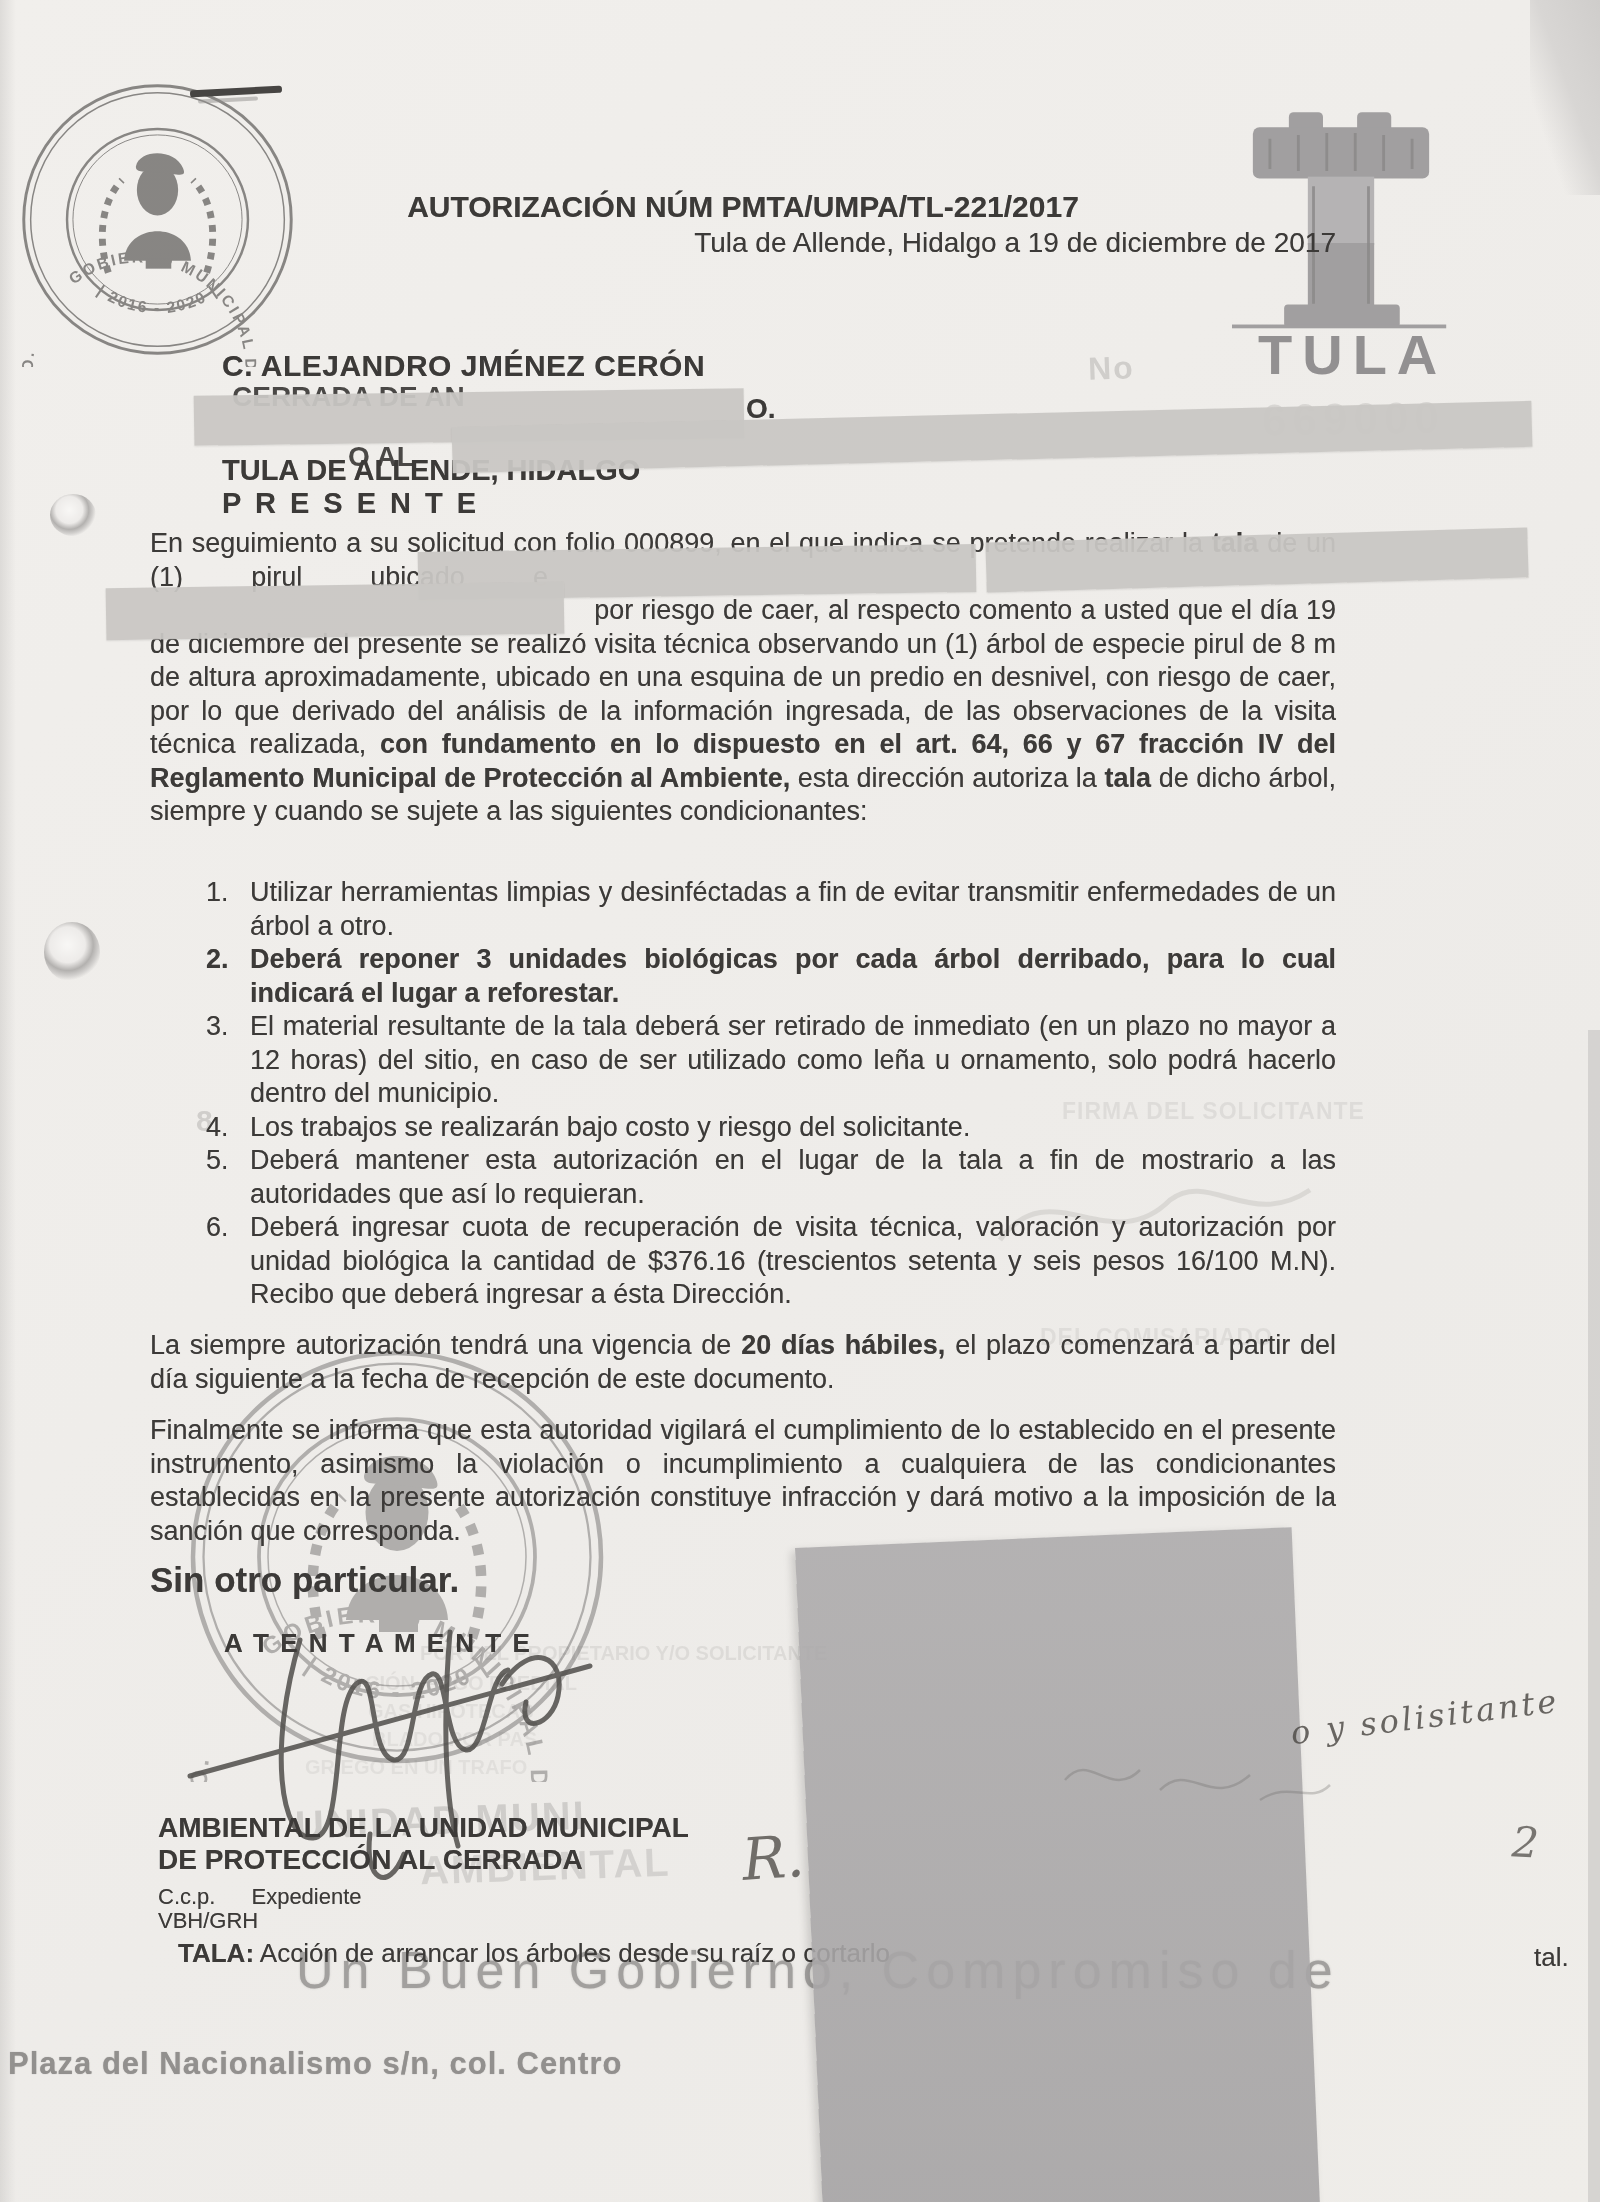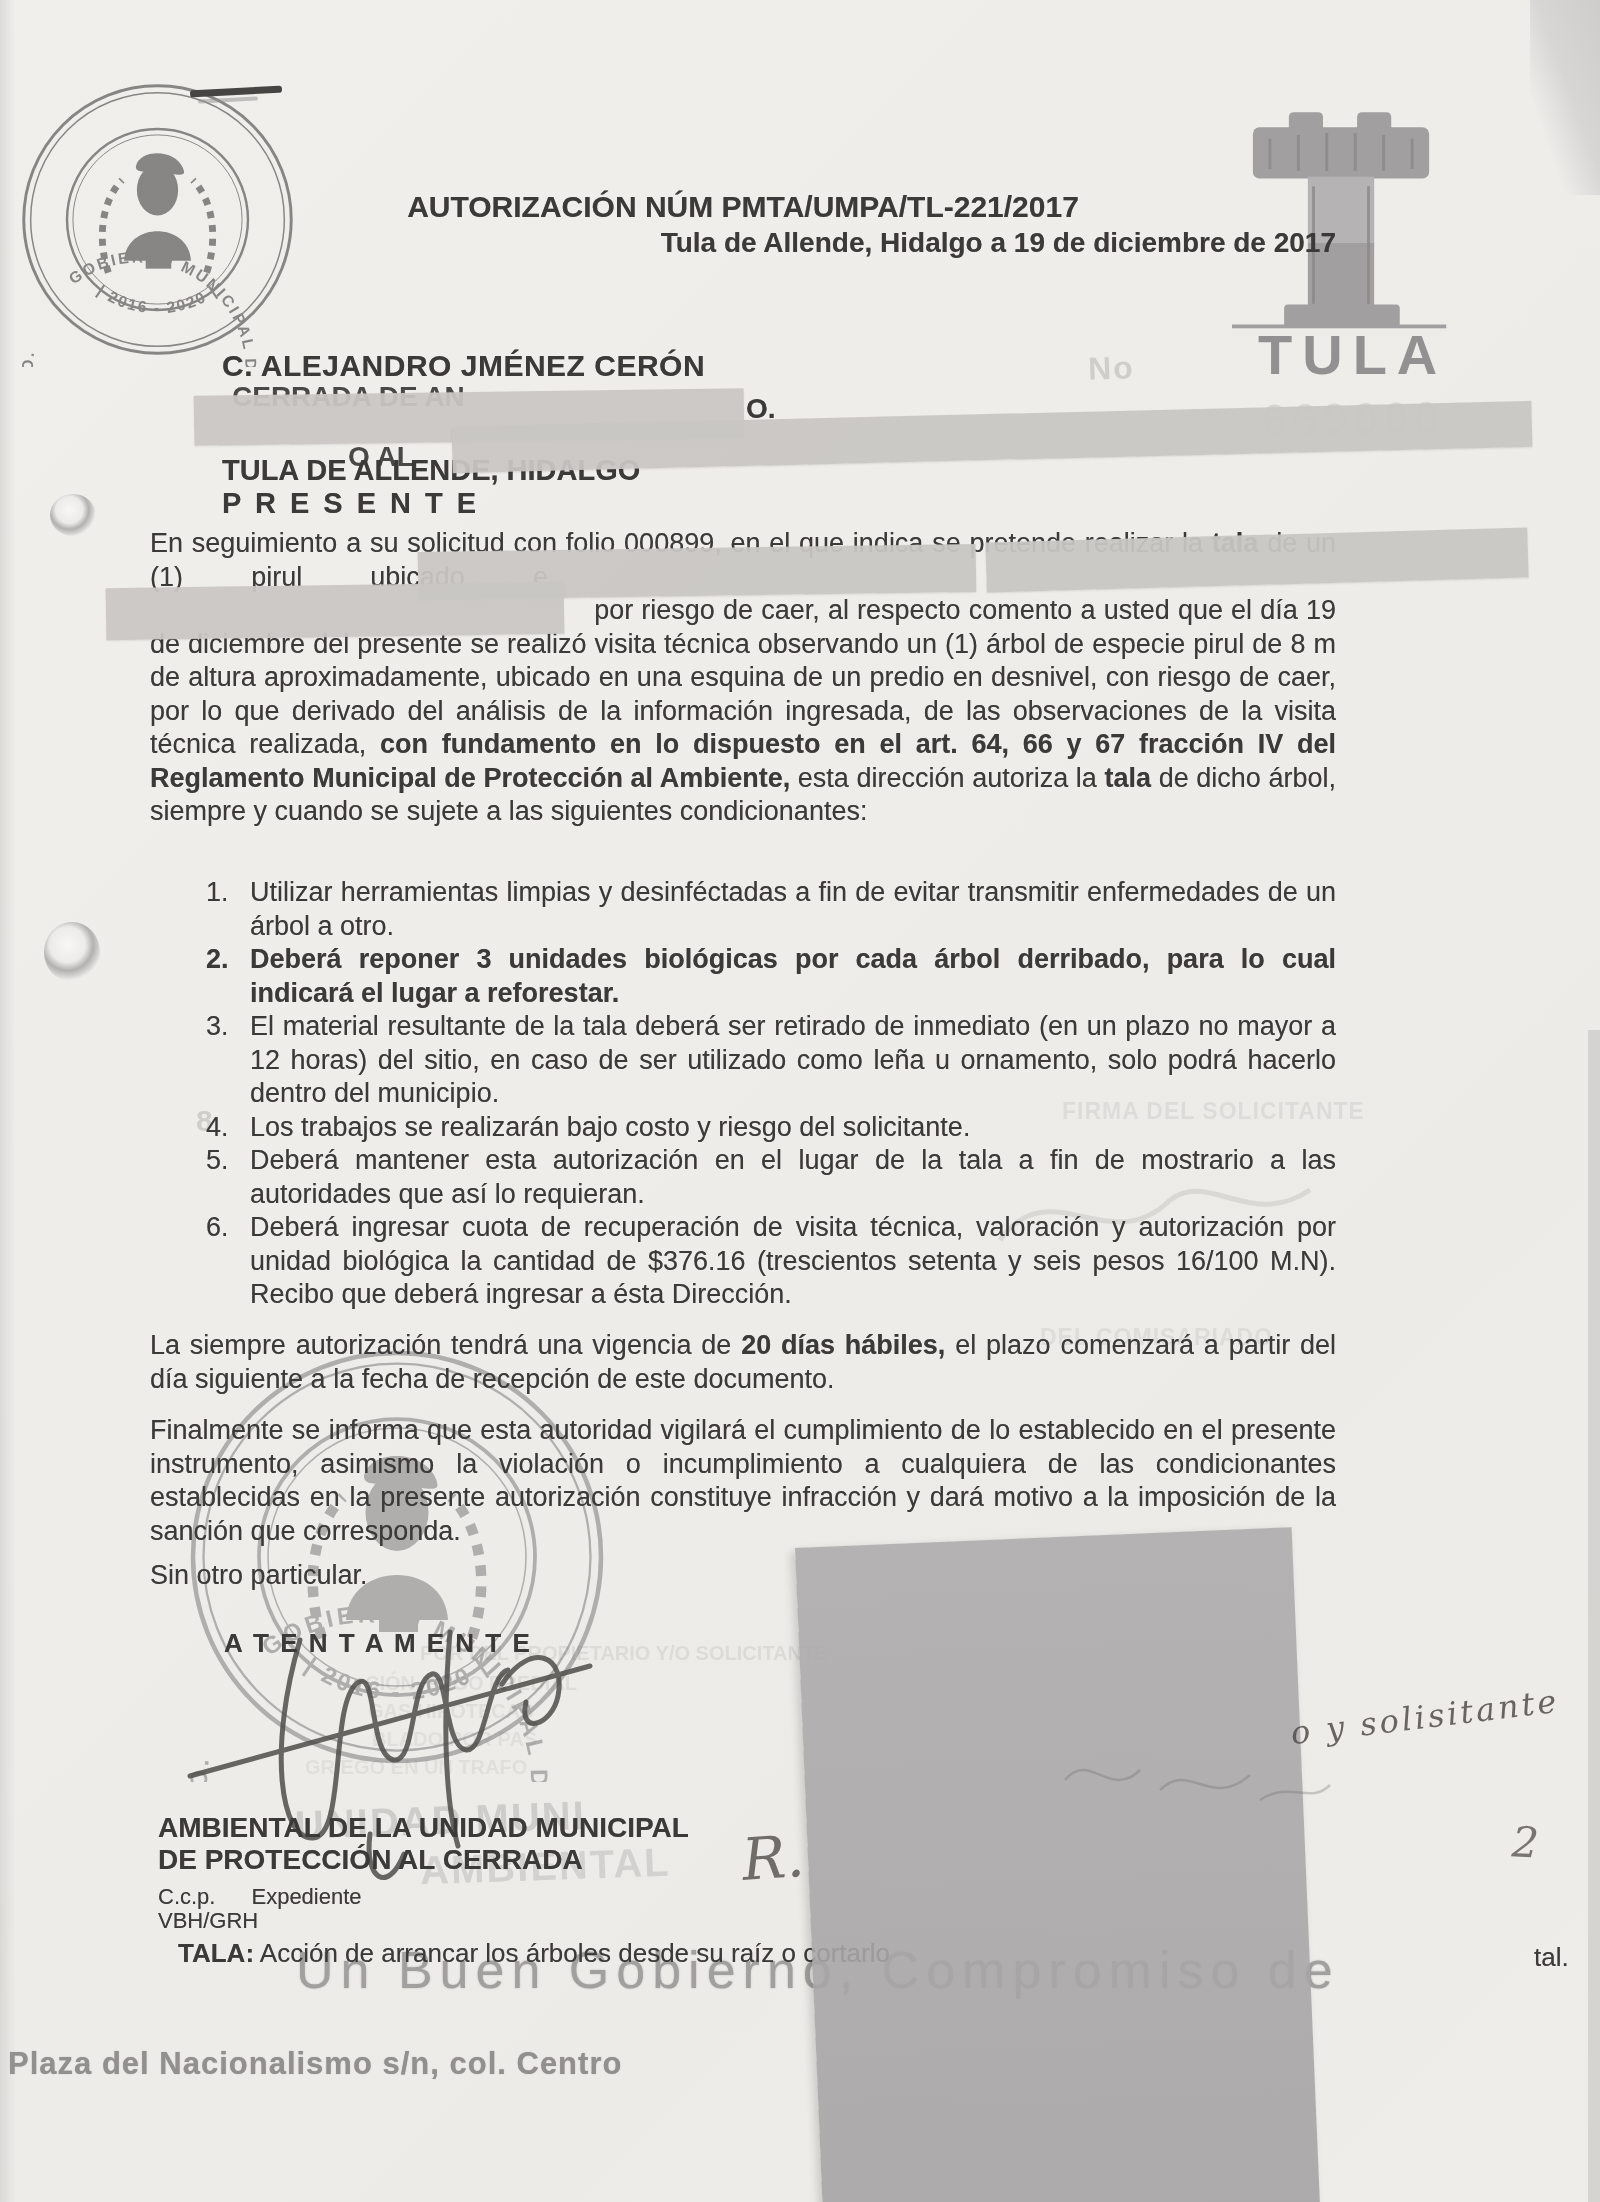--- a/index.html
+++ b/index.html
@@ -20,32 +20,32 @@
   .hw{position:absolute;font-family:"DejaVu Serif",serif;font-style:italic;
       color:#514e4a;white-space:nowrap;z-index:7;}
   .hole{position:absolute;border-radius:50%;z-index:8;
     background:radial-gradient(circle at 42% 38%, #f8f7f5 0%, #edebe9 36%, #b3b1af 52%, #d2d0ce 63%, rgba(210,208,206,0) 72%);}
   #gray-block{position:absolute;left:795px;top:1548px;width:497px;height:700px;
     background:linear-gradient(180deg,rgba(172,170,171,.88),rgba(165,163,164,.9));
     transform:rotate(-2.4deg);transform-origin:top left;z-index:6;
     box-shadow:-4px 3px 8px rgba(0,0,0,.15);}
   .z2{z-index:2;}.z3{z-index:3;}.z4{z-index:4;}
   #title-line{left:150px;top:190px;width:1186px;text-align:center;font-size:30px;}
-  #date-line{left:150px;top:227px;width:1186px;text-align:right;font-size:28px;font-weight:bold;}
+  #date-line{left:150px;top:227px;width:1186px;text-align:right;font-size:28px;}
   #recipient-name{left:222px;top:349px;font-size:30px;letter-spacing:.5px;}
   #peek1{left:232px;top:381px;font-size:28px;z-index:3;color:#4a4846;}
   #peek2{left:348px;top:441px;font-size:28px;z-index:3;color:#4a4846;}
   #addr-suffix{left:746px;top:393px;font-size:28px;z-index:4;}
   #city-line{left:222px;top:454px;font-size:29px;}
   #salute-line{left:222px;top:487px;font-size:29px;letter-spacing:3px;}
   #p1{left:150px;top:527px;width:1186px;}
   #conditions{left:150px;top:876px;width:1186px;font-size:27px;line-height:33.5px;}
   #p2{left:150px;top:1329px;width:1186px;}
   #p3{left:150px;top:1414px;width:1186px;}
-  #closing{left:150px;top:1560px;font-size:27px;}
+  #closing{left:150px;top:1560px;font-size:35px;font-weight:bold;}
   #atentamente{left:224px;top:1628px;font-size:26px;letter-spacing:2px;z-index:4;}
   #sig-name{left:158px;top:1780px;font-size:28px;z-index:4;}
   #sig-title1{left:158px;top:1812px;font-size:28px;z-index:4;}
   #sig-title2{left:158px;top:1844px;font-size:28px;z-index:4;}
   #ccp-row{left:158px;top:1884px;font-size:22px;z-index:4;}
   #ccp-row .val{margin-left:36px;}
   #initials{left:158px;top:1908px;font-size:22px;z-index:4;}
   #tala-line{left:178px;top:1938px;font-size:26px;white-space:nowrap;z-index:4;}
   #tala-tail{left:1534px;top:1942px;font-size:26px;z-index:4;}
   #motto{left:296px;top:1940px;font-size:52px;letter-spacing:7px;color:#908e8c;

